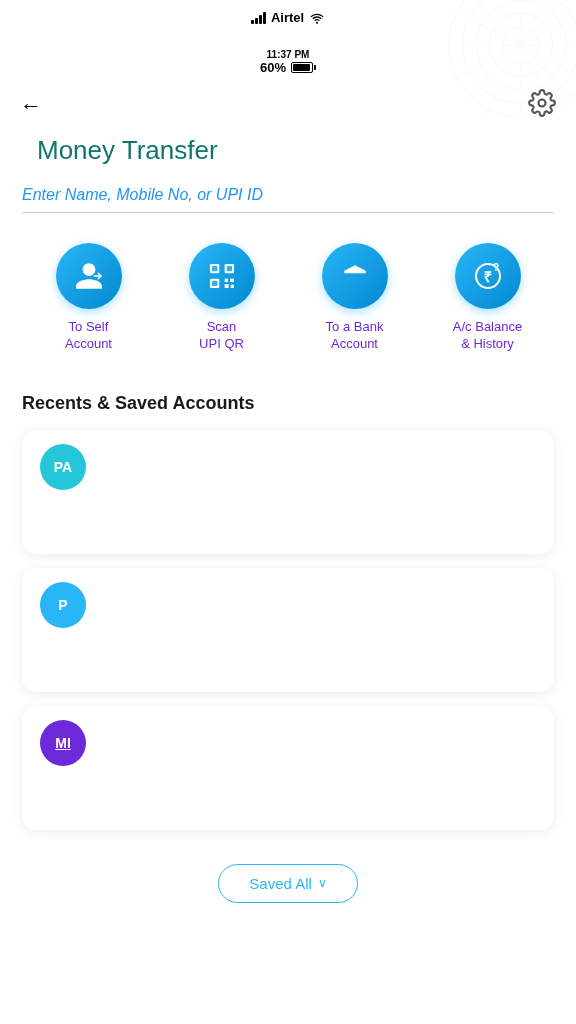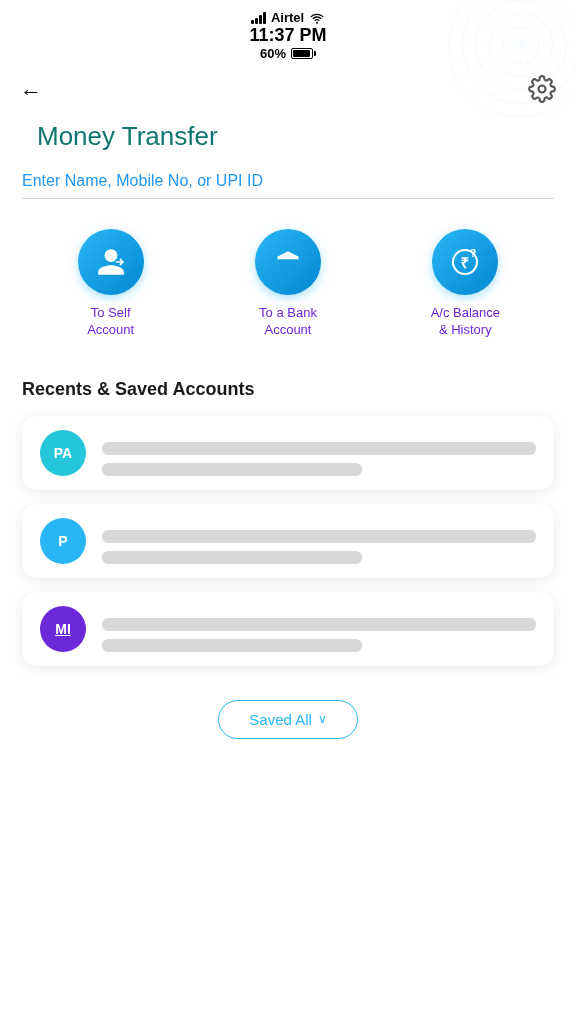--- a/index.html
+++ b/index.html
@@ -22,22 +22,23 @@
       flex-direction: column;
     }
     .status-left {
       display: flex;
       align-items: center;
       gap: 5px;
       font-size: 13px;
       font-weight: 600;
     }
     .status-center {
-      font-size: 18px;
+      font-size: 10px;
       font-weight: 600;
+      margin-top: 24px;
     }
     .status-right {
       display: flex;
       align-items: center;
       gap: 5px;
       font-size: 13px;
       font-weight: 600;
     }
     .signal-bars {
       display: flex;
@@ -132,20 +133,21 @@
       padding-bottom: 8px;
     }
     .search-input {
       width: 100%;
       border: none;
       outline: none;
       font-size: 16px;
       color: #ec4899;
       background: transparent;
       font-weight: 400;
+      font-style: italic;
     }
     .search-input::placeholder {
       color: #2196F3;
     }
 
     
     .quick-actions {
       display: flex;
       justify-content: space-around;
       margin-bottom: 40px;
@@ -184,28 +186,29 @@
     
     .recents-title {
       font-size: 18px;
       font-weight: 700;
       color: #1a1a1a;
       margin-bottom: 16px;
     }
 
     .recent-item {
       display: flex;
-      align-items: flex-end;
+      align-items: flex-start;
       padding: 14px 18px;
       background: #fff;
       border-radius: 14px;
       box-shadow: 0 2px 12px rgba(0,0,0,0.08);
       margin-bottom: 14px;
       gap: 16px;
       cursor: pointer;
+      flex-direction: column;
     }
 
     .avatar-circle {
       width: 46px;
       height: 46px;
       border-radius: 50%;
       display: flex;
       align-items: center;
       justify-content: center;
       font-size: 14px;
@@ -317,20 +320,37 @@
     <div class="action-item">
       <div class="action-circle">
         <svg viewBox="0 0 24 24">
           <path d="M12 12c2.7 0 4.8-2.1 4.8-4.8S14.7 2.4 12 2.4 7.2 4.5 7.2 7.2 9.3 12 12 12zm0 2.4c-3.2 0-9.6 1.6-9.6 4.8v2.4h19.2v-2.4c0-3.2-6.4-4.8-9.6-4.8z"></path>
           <path d="M19 10l2 2-2 2M21 12h-5" stroke="white" stroke-width="1.2" fill="none" stroke-linecap="round"></path>
         </svg>
       </div>
       <span class="action-label">To Self<br>Account</span>
     </div>
 
+    <div class="action-item">
+      <div class="action-circle">
+        <svg viewBox="0 0 24 24">
+          <rect x="3" y="3" width="7" height="7" rx="1" fill="white"></rect>
+          <rect x="4.5" y="4.5" width="4" height="4" rx="0.5" fill="#29B6F6"></rect>
+          <rect x="14" y="3" width="7" height="7" rx="1" fill="white"></rect>
+          <rect x="15.5" y="4.5" width="4" height="4" rx="0.5" fill="#29B6F6"></rect>
+          <rect x="3" y="14" width="7" height="7" rx="1" fill="white"></rect>
+          <rect x="4.5" y="15.5" width="4" height="4" rx="0.5" fill="#29B6F6"></rect>
+          <rect x="14" y="14" width="2.5" height="2.5" fill="white"></rect>
+          <rect x="18" y="14" width="3" height="2.5" fill="white"></rect>
+          <rect x="14" y="18" width="3" height="3" fill="white"></rect>
+          <rect x="18.5" y="18.5" width="2.5" height="2.5" fill="white"></rect>
+        </svg>
+      </div>
+      <span class="action-label">Scan<br>UPI QR</span>
+    </div>
 
     <div class="action-item">
       <div class="action-circle">
         <svg viewBox="0 0 24 24">
           <path d="M4 10h16M4 14h16M4 10V8l8-4 8 4v2M6 10v8M10 10v8M14 10v8M18 10v8M4 18h16"></path>
         </svg>
       </div>
       <span class="action-label">To a Bank<br>Account</span>
     </div>
 

